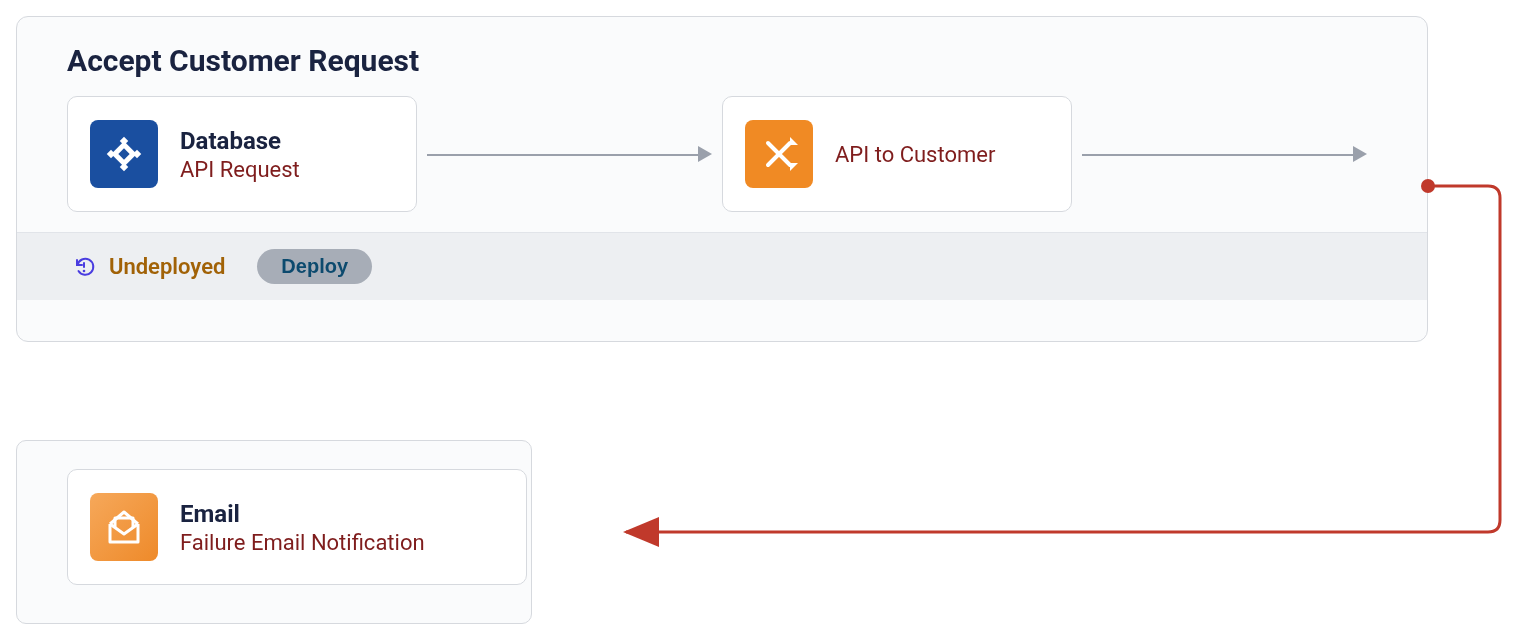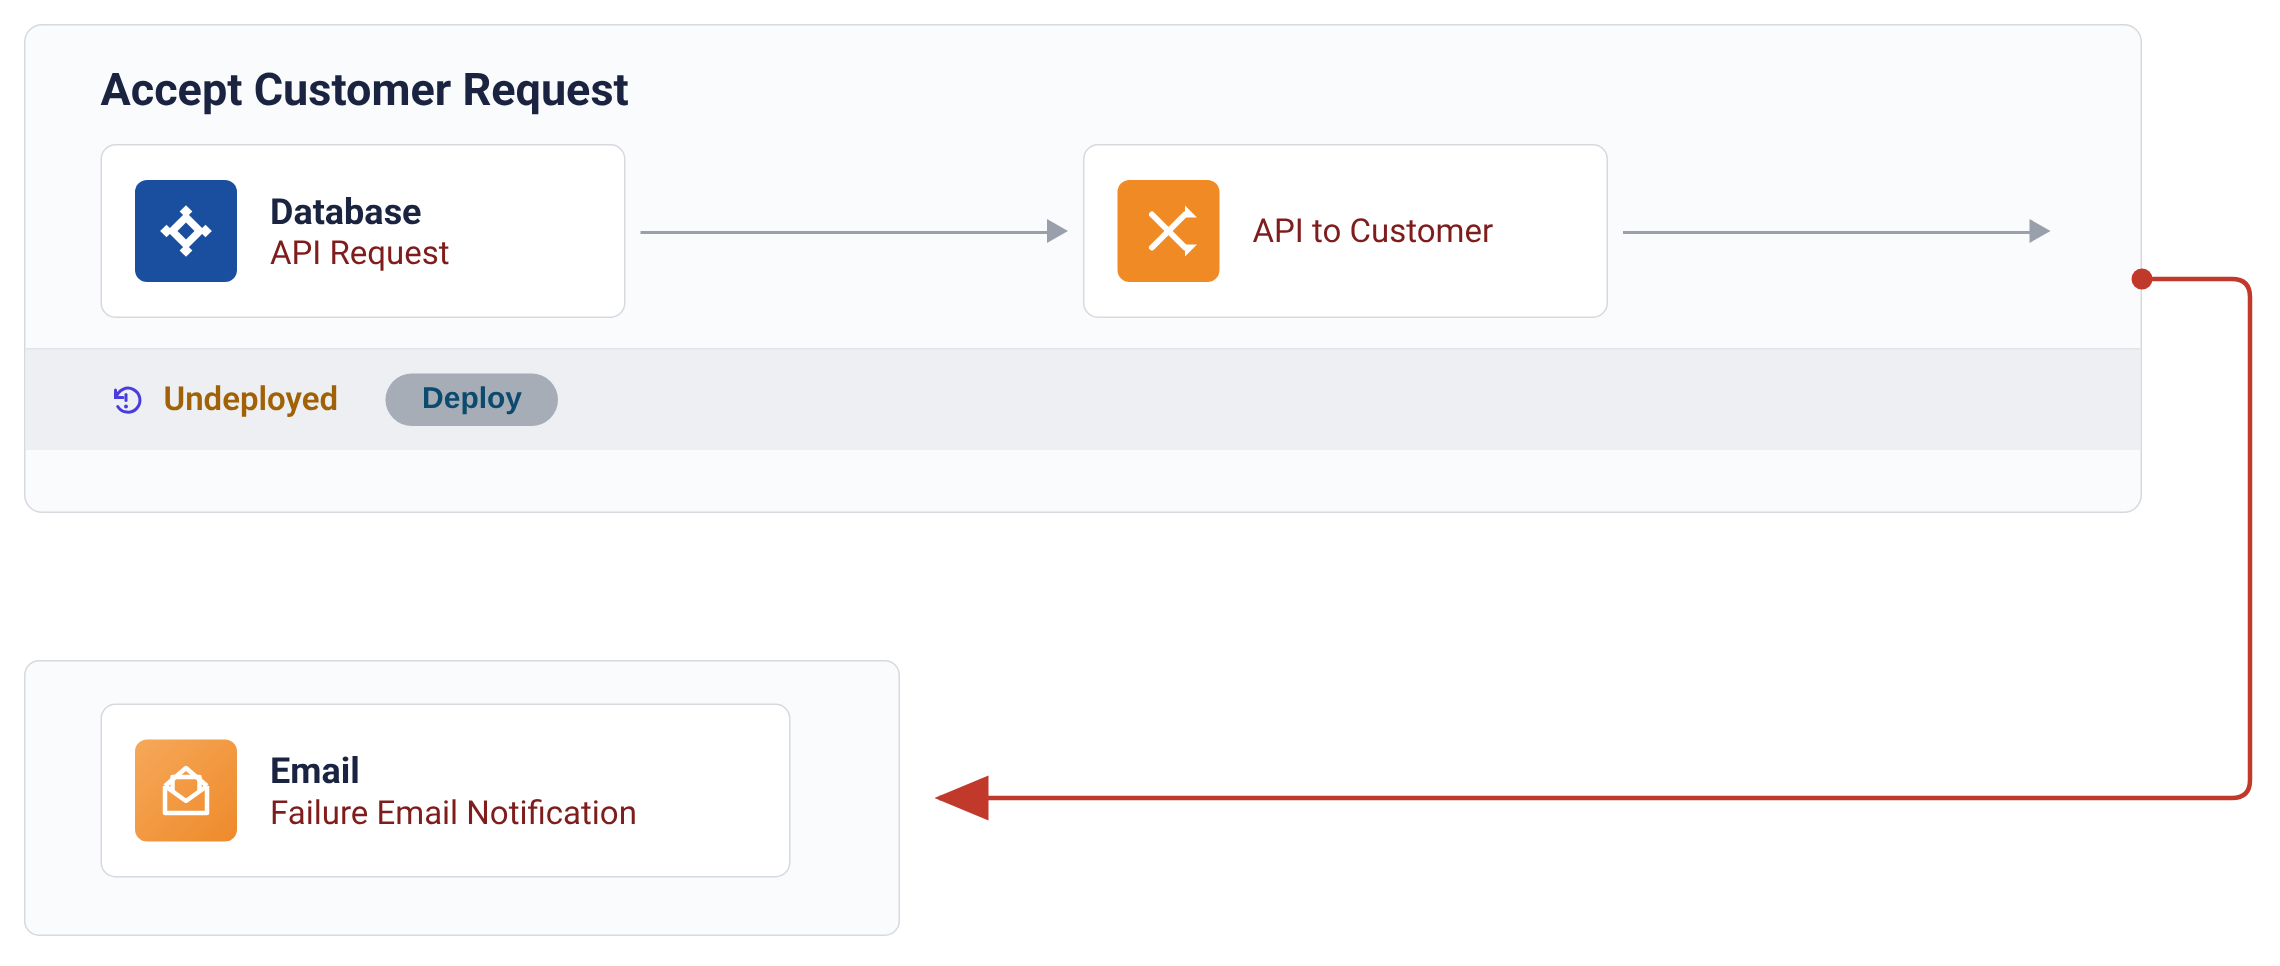--- a/index.html
+++ b/index.html
@@ -21,21 +21,21 @@
   .group-main {
     left: 16px;
     top: 16px;
     width: 1412px;
     height: 326px;
     border-radius: 12px;
   }
   .group-secondary {
     left: 16px;
     top: 440px;
-    width: 584px;
+    width: 516px;
     height: 184px;
   }
   .group-title {
     font-size: 30px;
     font-weight: 700;
     color: #1a2340;
     padding: 26px 50px 8px 50px;
   }
   .steps-row {
     display: flex;

